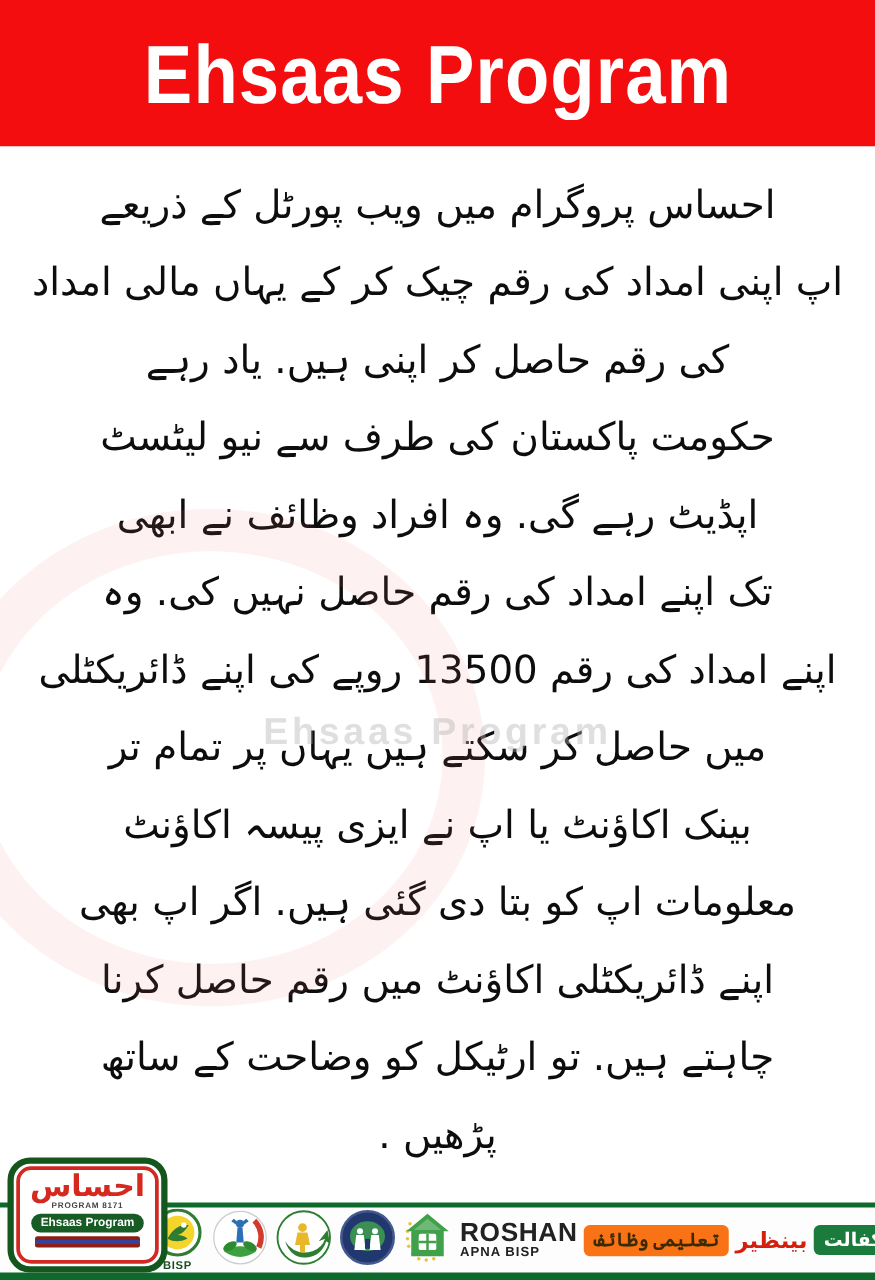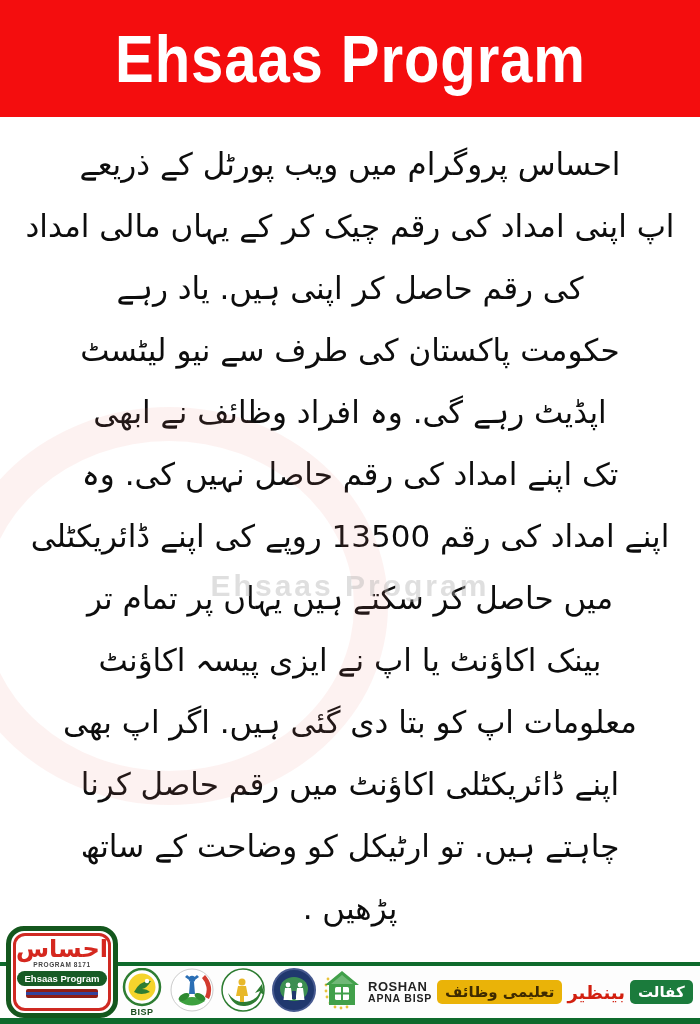--- a/index.html
+++ b/index.html
@@ -44,35 +44,35 @@
     background:#fdfdfd;border-top:4px solid #0e6a2c;border-bottom:6px solid #0e6a2c;
     box-sizing:border-box;
   }
   .logo-row{
     position:absolute;left:120px;top:0;right:2px;height:52px;
     display:flex;align-items:center;gap:5px;
   }
   .logo-stack{display:flex;flex-direction:column;align-items:center;line-height:1;}
   .bisp-label{font-size:9px;font-weight:bold;color:#1c4d1f;margin-top:-3px;letter-spacing:0.5px;}
   .roshan-text{display:flex;flex-direction:column;line-height:1;margin-left:1px;}
-  .roshan-line1{font-size:13px;font-weight:bold;color:#222;letter-spacing:0.5px;}
+  .roshan-line1{font-size:21px;font-weight:bold;color:#222;letter-spacing:0.5px;}
   .roshan-line2{font-size:10.5px;font-weight:bold;color:#222;letter-spacing:0.8px;}
   .badge{
     font-family:"DejaVu Sans",sans-serif;font-weight:bold;border-radius:5px;
     padding:3px 8px;font-size:15px;white-space:nowrap;direction:rtl;
   }
-  .badge-yellow{background:#eab308;color:#3e2a00;}
+  .badge-yellow{background:#f97316;color:#3e2a00;font-family:Liberation Serif, serif;}
   .badge-green{background:#1b7b3c;color:#ffffff;}
   .benazir{
     font-family:"DejaVu Sans",sans-serif;font-weight:bold;font-size:18px;
     color:#d21f0f;white-space:nowrap;direction:rtl;
   }
   
   .ehsaas-logo{
-    position:absolute;left:6px;top:926px;width:112px;height:92px;
+    position:absolute;left:6px;top:926px;width:128px;height:92px;
     background:#ffffff;border:5px solid #14571d;border-radius:18px;
     box-sizing:border-box;z-index:5;
   }
   .ehsaas-inner{
     position:absolute;inset:2px;border:3px solid #cf2a23;border-radius:12px;
     display:flex;flex-direction:column;align-items:center;justify-content:flex-start;
     overflow:hidden;
   }
   .ehsaas-urdu{
     font-family:"DejaVu Sans",sans-serif;color:#d5281f;font-weight:bold;

